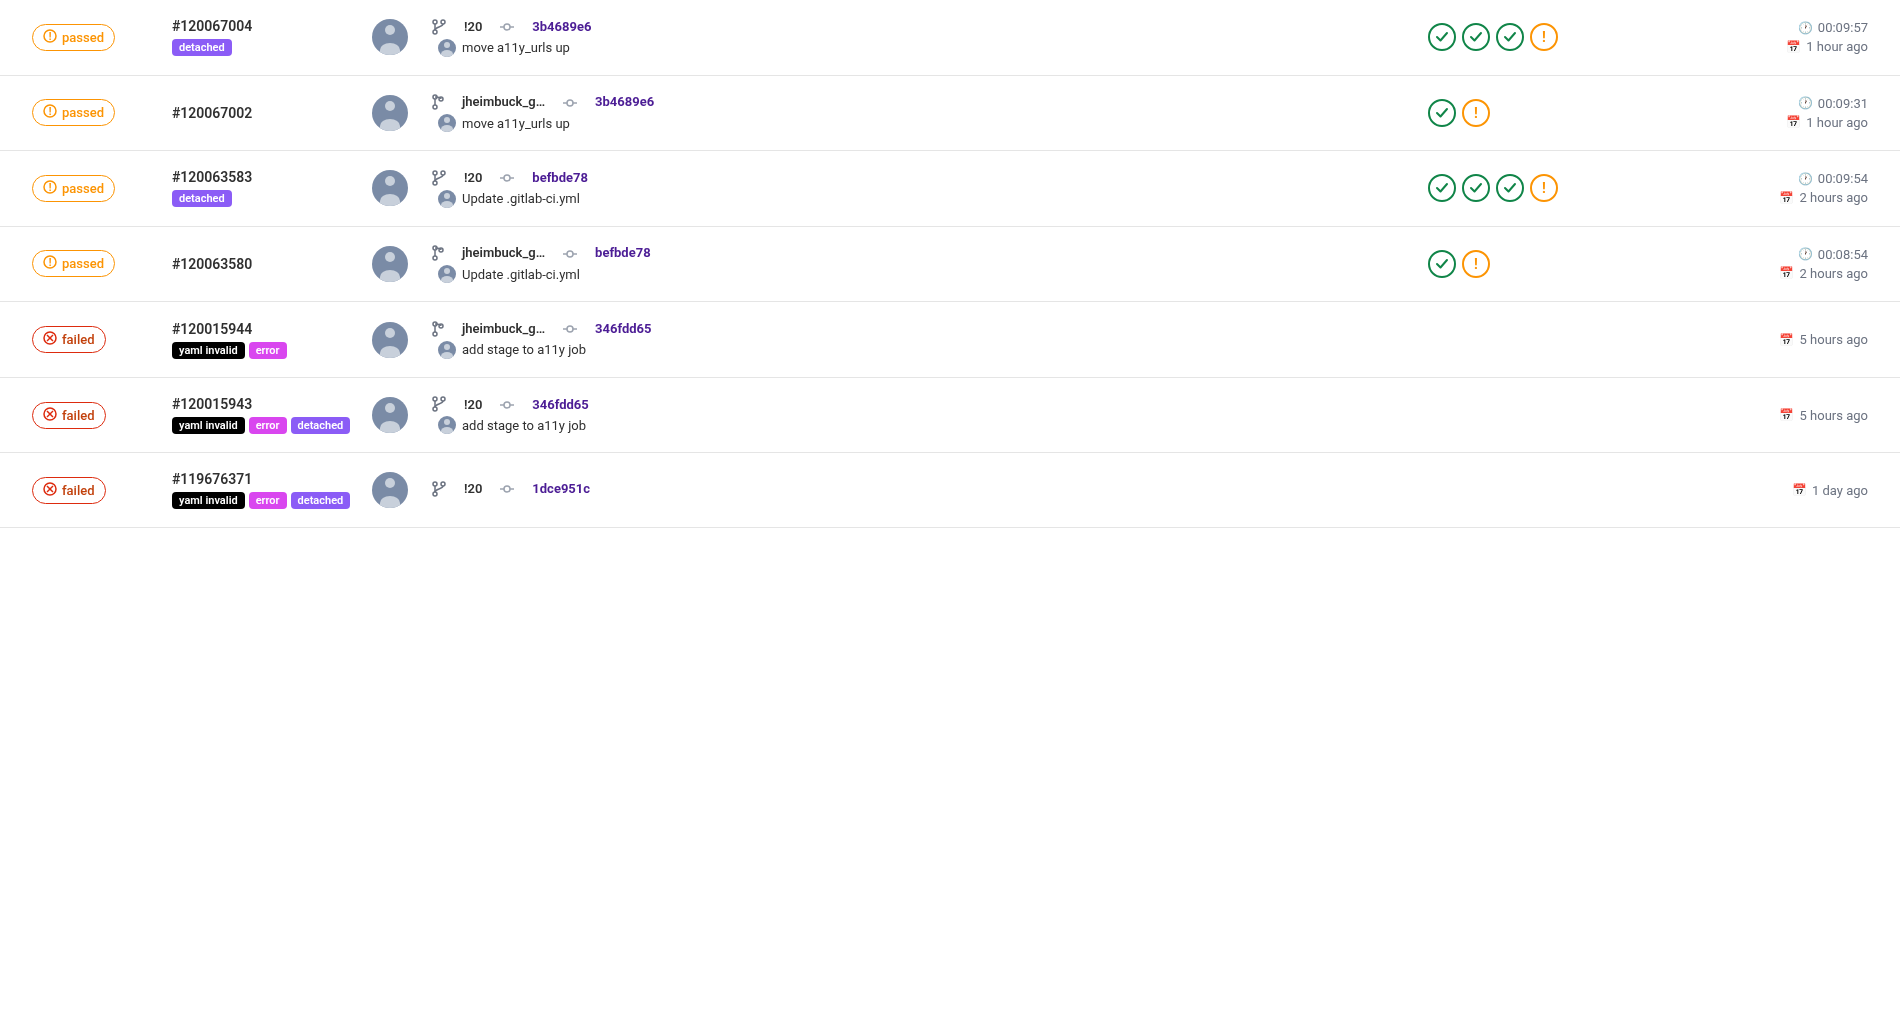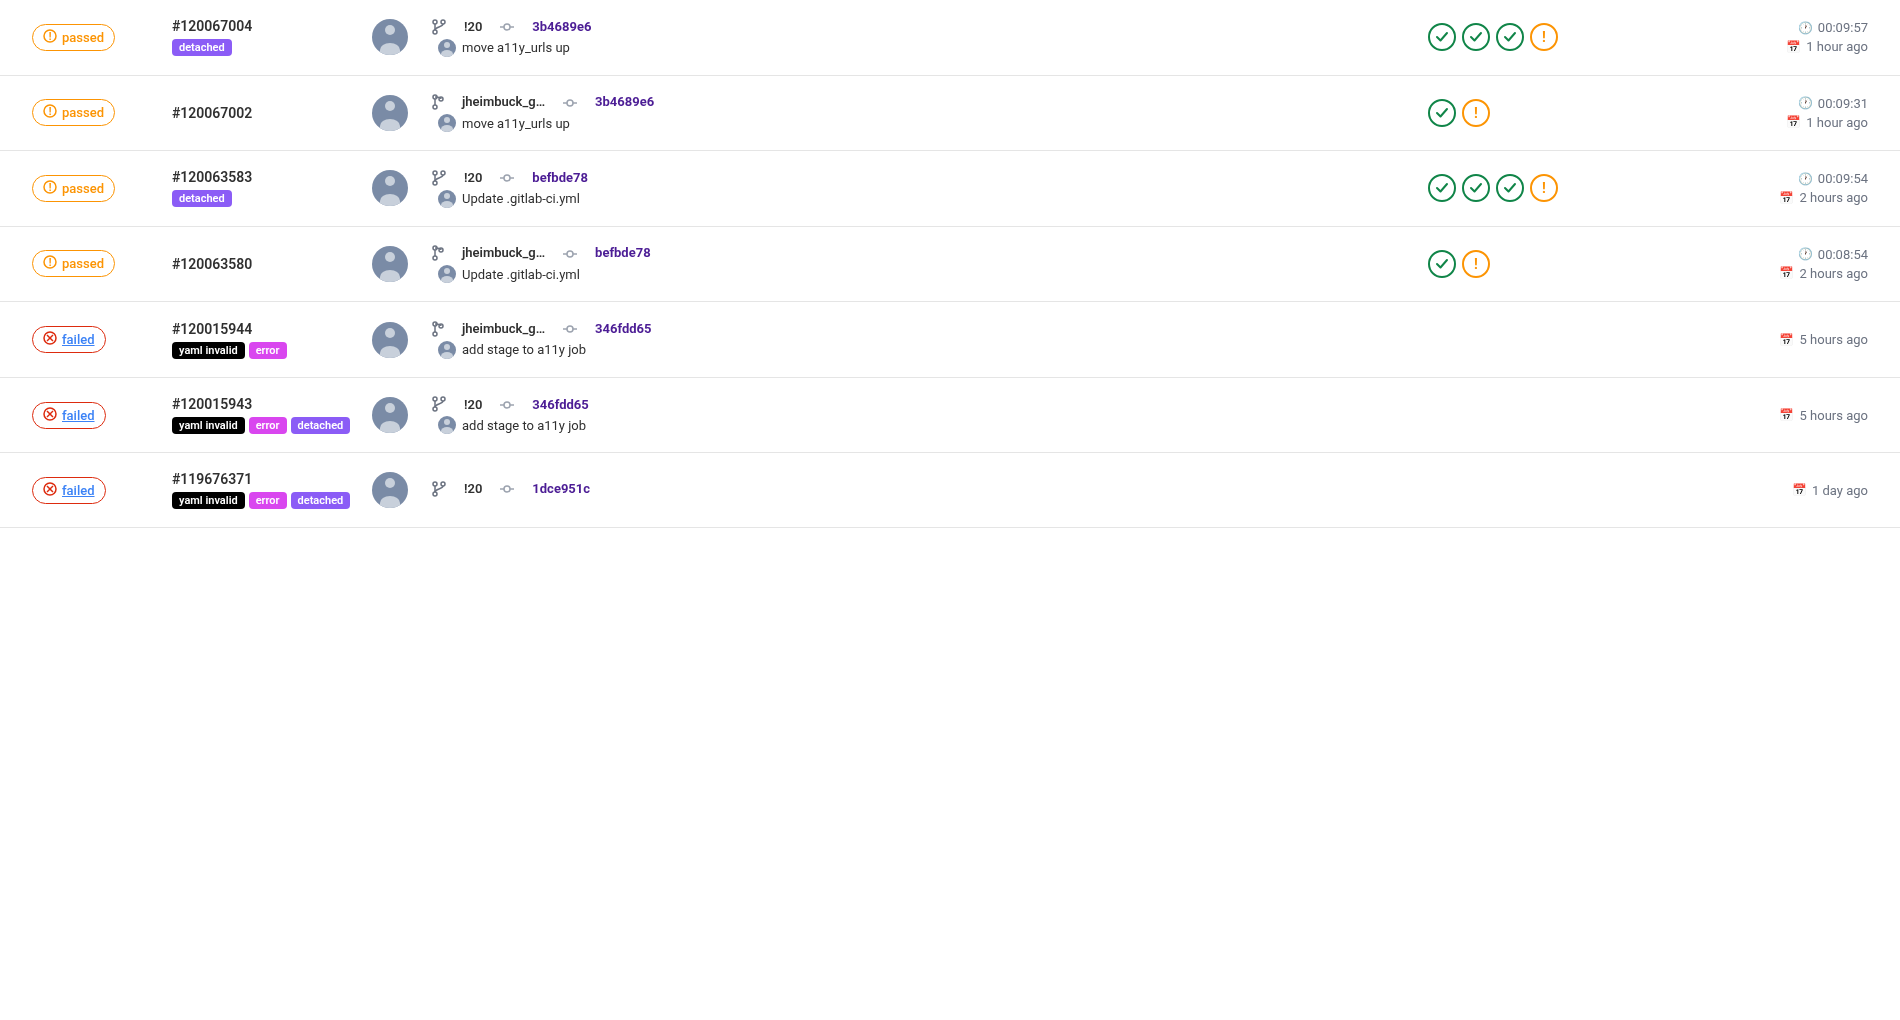--- a/index.html
+++ b/index.html
@@ -38,22 +38,21 @@
       padding: 4px 10px;
       font-size: 13px;
       font-weight: 500;
     }
     .status-badge.passed {
       border-color: #fc9403;
       color: #fc9403;
     }
     .status-badge.failed {
       border-color: #dd2b0e;
-      color: #3b82f6;
-      text-decoration: underline;
+      color: #c2410c;
     }
 
     
     .sub-badges {
       display: flex;
       flex-wrap: wrap;
       gap: 4px;
       margin-top: 5px;
     }
     .sub-badge {

